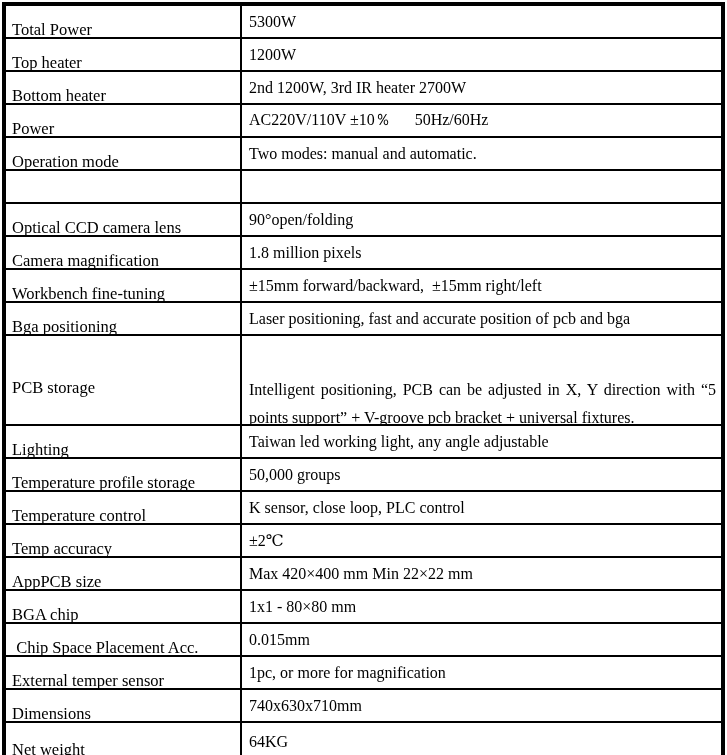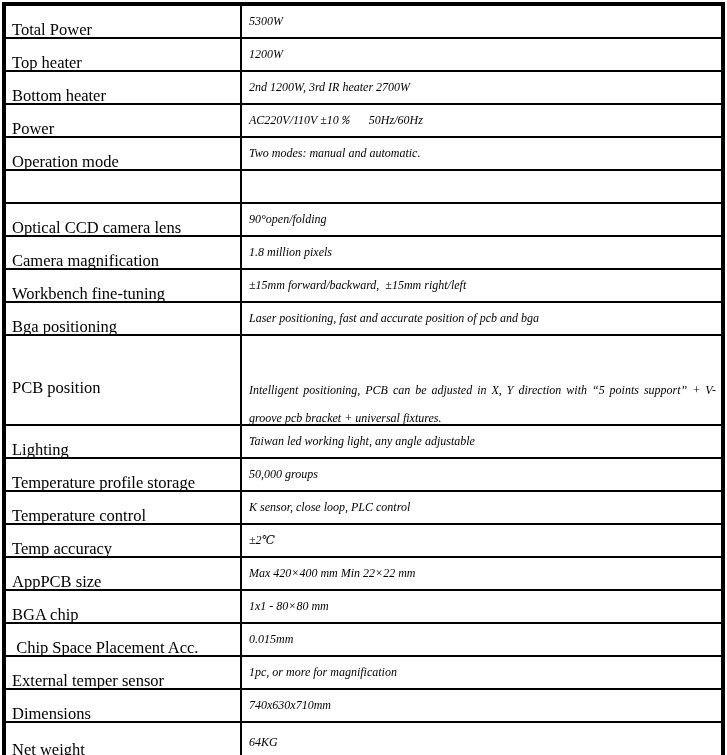--- a/index.html
+++ b/index.html
@@ -47,24 +47,23 @@
     font-size: 16.5px;
     white-space: pre-wrap;
     overflow: hidden;
   }
   .cell-value {
     box-sizing: border-box;
     flex: 1 1 auto;
     display: flex;
     align-items: center;
     padding: 0 5px 0 7px;
-    font-size: 12px;
+    font-size: 16px;
     white-space: pre-wrap;
     overflow: hidden;
-    font-style: italic;
   }
   .spec-row.tall .cell-value {
     align-items: flex-start;
     display: block;
     padding-top: 6px;
     line-height: 28px;
     text-align: justify;
     margin-top: 34px;
   }
   .spec-row.clip-row .cell-value {
@@ -127,21 +126,21 @@
       <div class="cell-label">Workbench fine-tuning</div>
       <div class="cell-value">±15mm forward/backward,  ±15mm right/left</div>
     </div>
 
     <div class="spec-row">
       <div class="cell-label">Bga positioning</div>
       <div class="cell-value">Laser positioning, fast and accurate position of pcb and bga</div>
     </div>
 
     <div class="spec-row tall">
-      <div class="cell-label">PCB position</div>
+      <div class="cell-label">PCB storage</div>
       <div class="cell-value">Intelligent positioning, PCB can be adjusted in X, Y direction with “5 points support” + V-groove pcb bracket + universal fixtures.</div>
     </div>
 
     <div class="spec-row">
       <div class="cell-label">Lighting</div>
       <div class="cell-value">Taiwan led working light, any angle adjustable</div>
     </div>
 
     <div class="spec-row">
       <div class="cell-label">Temperature profile storage</div>

